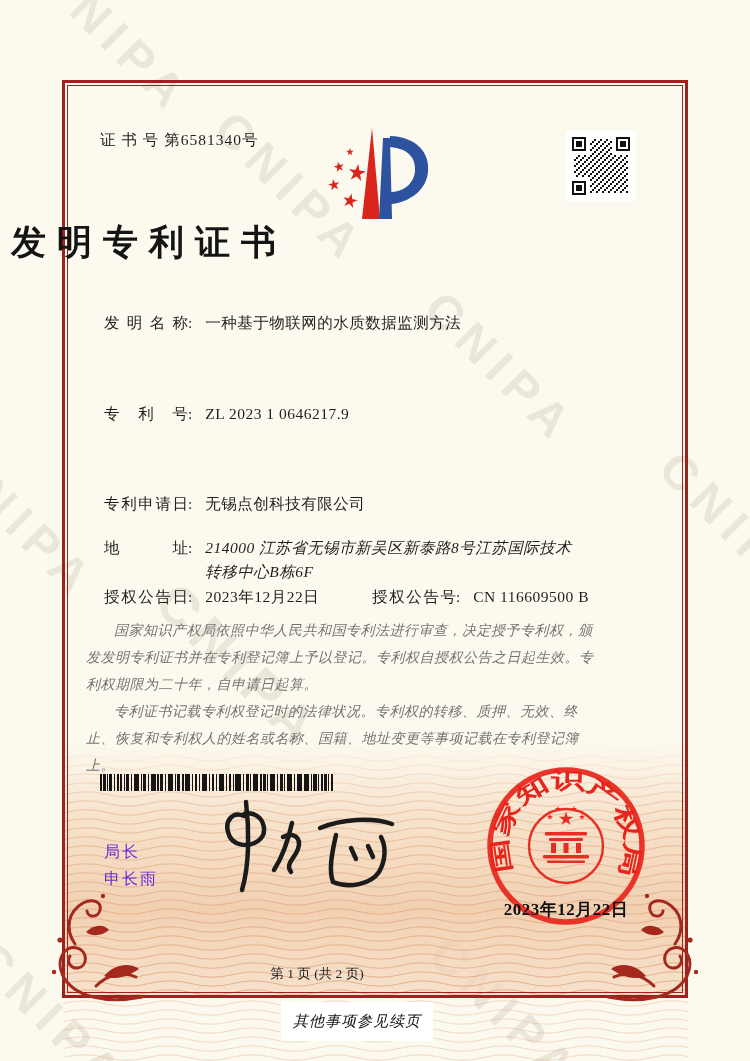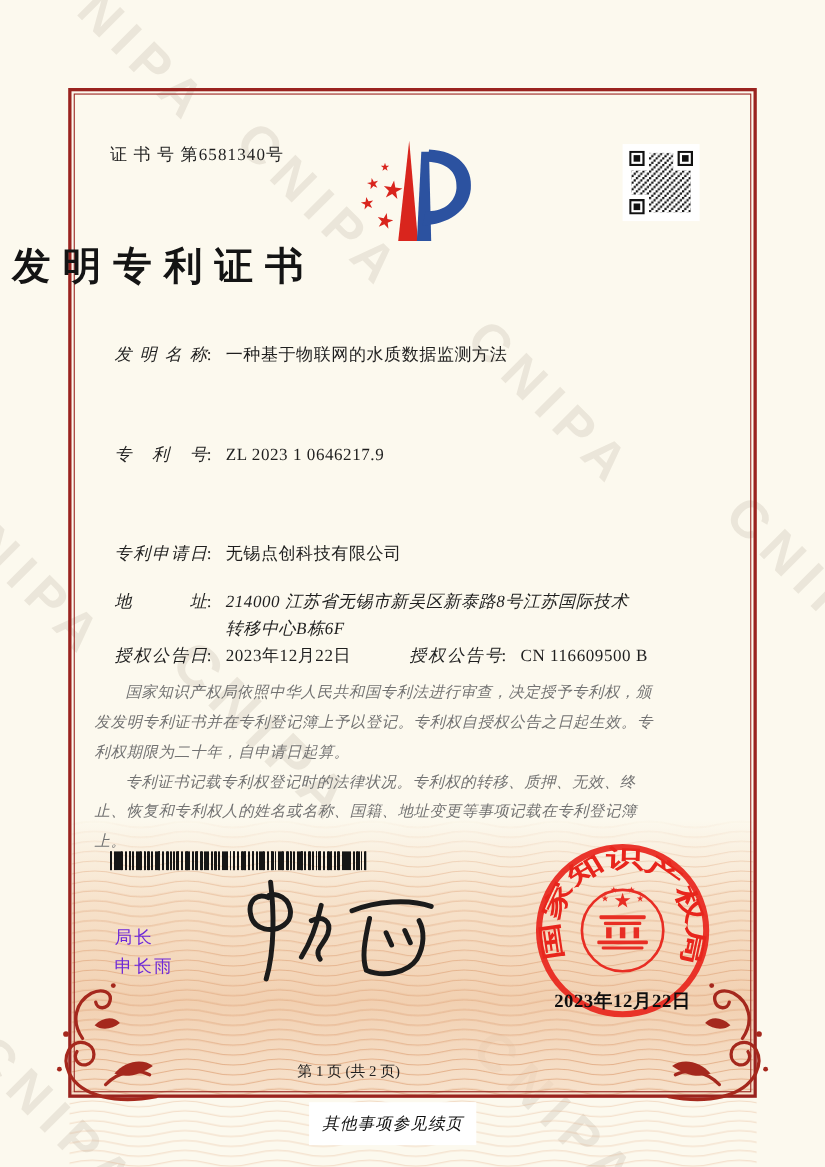--- a/index.html
+++ b/index.html
@@ -15,21 +15,21 @@
   .frame-inner{position:absolute;inset:2px;border:1px solid #9a231f;}
   
   .cert-no{position:absolute;left:100px;top:130px;font-size:15.5px;letter-spacing:1px;z-index:3;}
   .logo{position:absolute;left:303px;top:126px;z-index:3;}
   .qr-box{position:absolute;left:566px;top:131px;width:70px;height:70px;background:#fff;z-index:3;
           display:flex;align-items:center;justify-content:center;}
   .title{position:absolute;left:0;top:219px;width:750px;text-align:left;font-size:35px;
          font-weight:600;letter-spacing:11px;text-indent:11px;color:#141414;z-index:3;}
   
   .row{position:absolute;left:104px;font-size:15.5px;line-height:24px;z-index:3;white-space:nowrap;}
-  .lbl{display:inline-block;width:84px;text-align:justify;text-align-last:justify;vertical-align:top;font-style:italic;}
+  .lbl{display:inline-block;width:84px;text-align:justify;text-align-last:justify;vertical-align:top;}
   .col{vertical-align:top;}
   .val{display:inline-block;margin-left:9px;vertical-align:top;letter-spacing:0.5px;}
   .val.wrap{white-space:normal;width:382px;font-style:italic;}
   .grp2{position:absolute;left:268px;top:0;white-space:nowrap;}
   
   .legal{position:absolute;left:86px;top:617px;width:512px;z-index:3;
          font-style:italic;font-size:14px;line-height:27px;color:#737373;}
   .legal p{margin:0;text-indent:2em;letter-spacing:0.5px;}
   
   .waves{position:absolute;left:65px;top:745px;z-index:1;}

